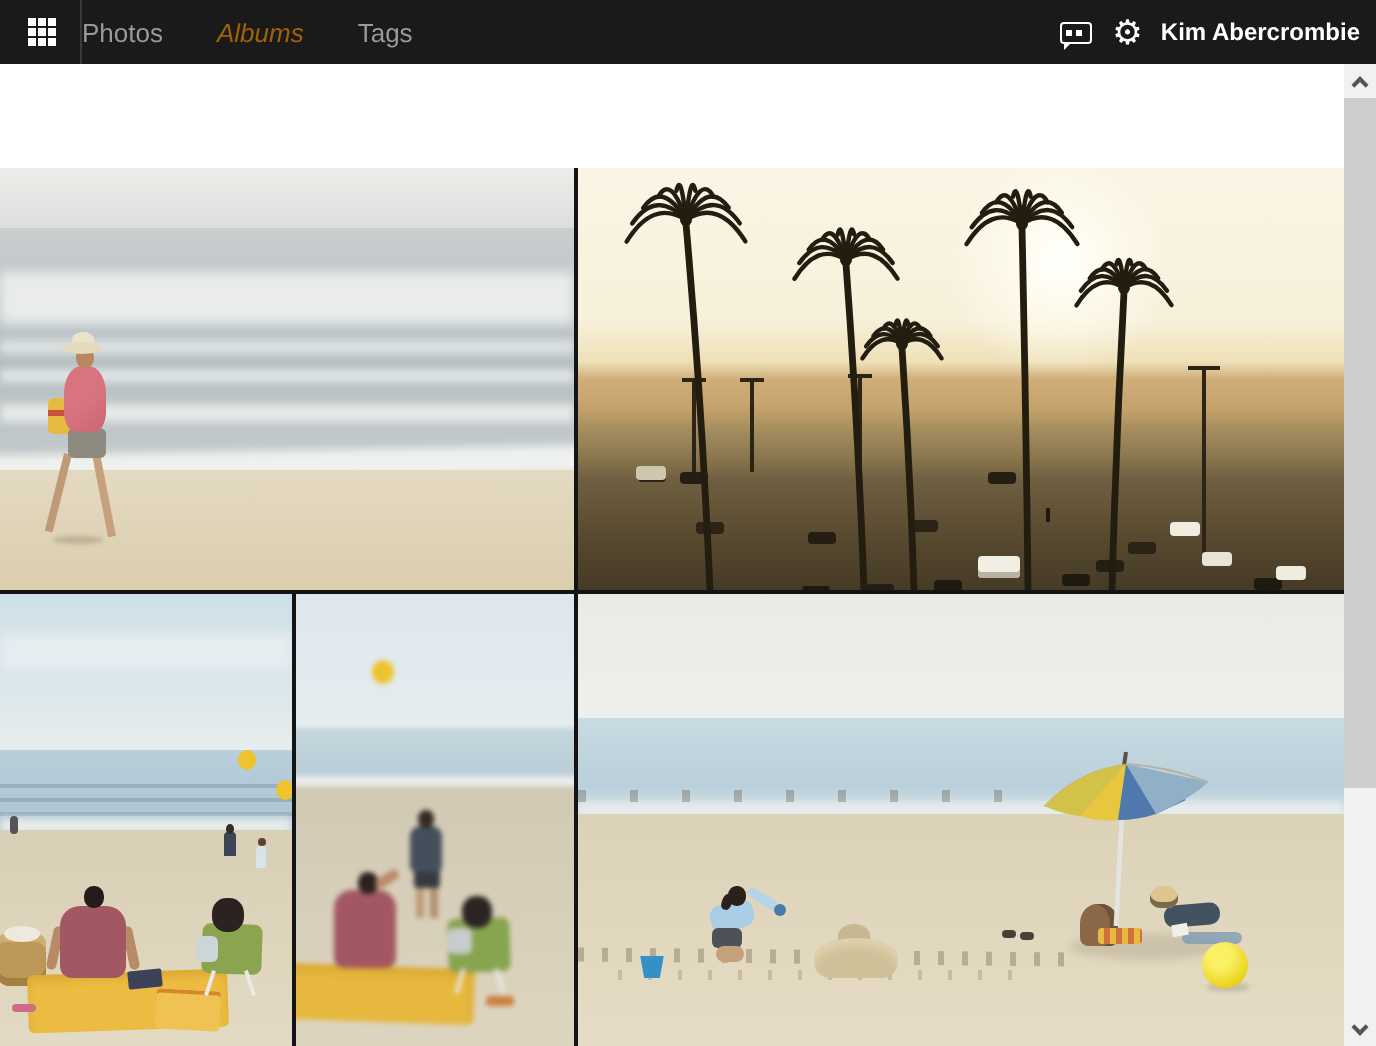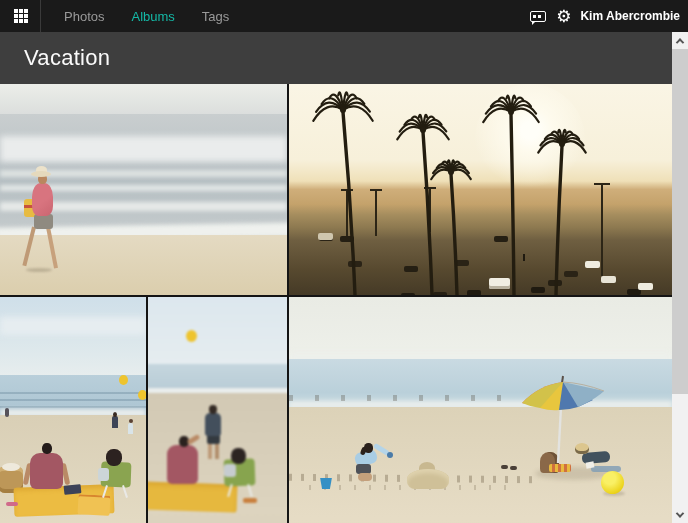--- a/index.html
+++ b/index.html
@@ -8,24 +8,24 @@
 
   
   .topbar { position:absolute; top:0; left:0; width:688px; height:32px;
     background:var(--topbar-bg,#1a1a1a); display:flex; align-items:center; padding-left:8px; z-index:10; }
   .waffle-btn { width:26px; height:26px; background:none; border:none; display:flex; align-items:center; justify-content:center; cursor:pointer; }
   .waffle { position:relative; width:4px; height:4px; background:#fff;
     box-shadow: 5px 0 0 #fff, 10px 0 0 #fff, 0 5px 0 #fff, 5px 5px 0 #fff, 10px 5px 0 #fff, 0 10px 0 #fff, 5px 10px 0 #fff, 10px 10px 0 #fff;
     margin-right:10px; margin-bottom:10px; }
   .tb-sep { width:1px; height:32px; background:#3a3a3a; margin:0 0 0 6px; }
   .logo { color:#fff; font-size:17px; letter-spacing:.2px; margin-left:13px; cursor:pointer; }
-  .nav { display:flex; align-items:flex-end; margin-left:23px; }
+  .nav { display:flex; align-items:flex-end; }
   .nav a { font-size:13px; margin-right:27px; text-decoration:none; cursor:pointer; }
   .nav a.dim { color:var(--nav-dim,#9a9a9a); }
-  .nav a.active { color:#14b8a6; }
+  .nav a.active { color:#a16207;font-style:italic; }
   .commands { display:flex; align-items:center; margin-left:2px; }
   .commands a { color:#fff; font-size:12px; font-weight:700; margin-right:17px; text-decoration:none; cursor:pointer; }
   .tb-right { margin-left:auto; display:flex; align-items:center; }
   .icon-btn { background:none; border:none; cursor:pointer; display:flex; align-items:center; justify-content:center; height:32px; }
   .bubble { position:relative; width:16px; height:11px; border:1.5px solid #fff; border-radius:2px; display:block; }
   .bubble .bm { position:absolute; top:3px; width:3px; height:3px; background:#fff; }
   .bubble .b1 { left:2px; } .bubble .b2 { left:7px; }
   .bubble .tail { position:absolute; left:1px; bottom:-4px; width:0; height:0;
     border-left:4px solid #fff; border-bottom:4px solid transparent; }
   .gear { color:#fff; font-size:17px; margin-left:10px; line-height:1; }
@@ -226,23 +226,20 @@
         </span>
       </button>
       <button class="icon-btn gear">
         <span>⚙</span>
       </button>
       <a class="user">Kim Abercrombie</a>
 
     </div>
   </header>
 
-  <div class="pagehead">
-    <h1>Vacation</h1>
-  </div>
 
   <main class="grid">
 
     <div class="tile p1" title="Woman in straw hat walking along shoreline">
       <i class="sky"></i>
         <i class="ocean"></i>
       <i class="s1"></i>
         <i class="s2"></i>
         <i class="s3"></i>
         <i class="s4"></i>

